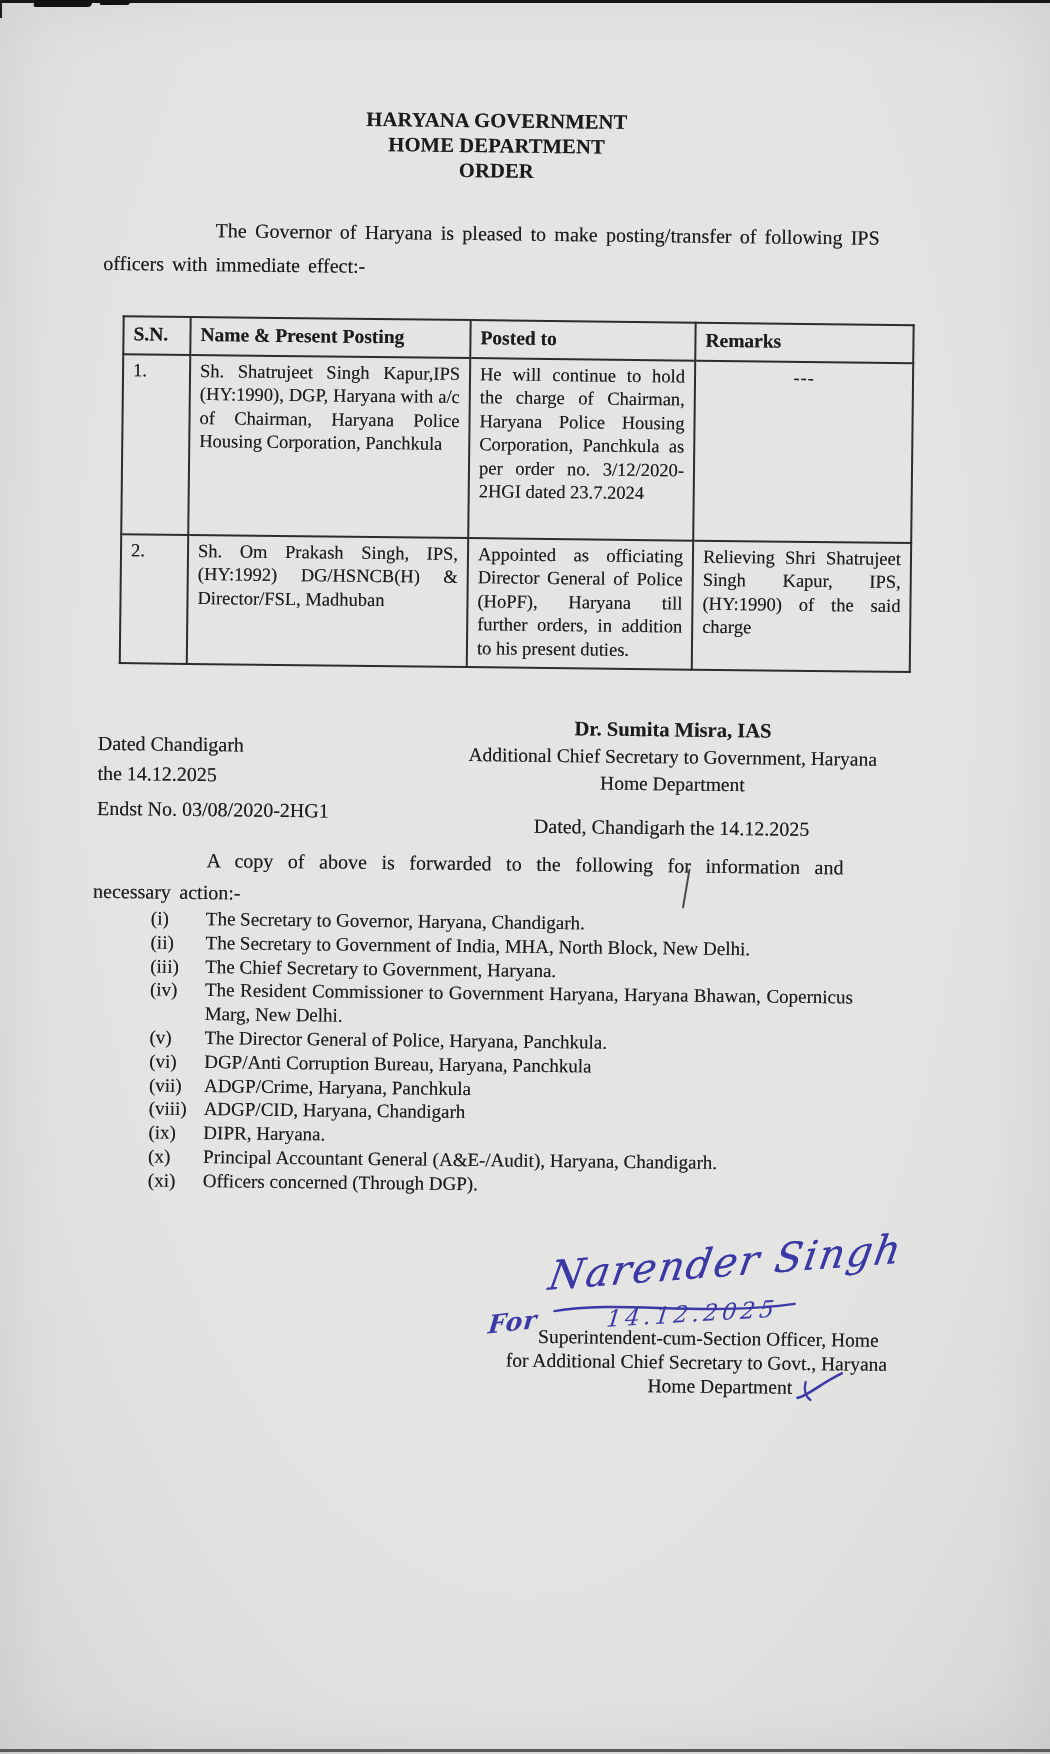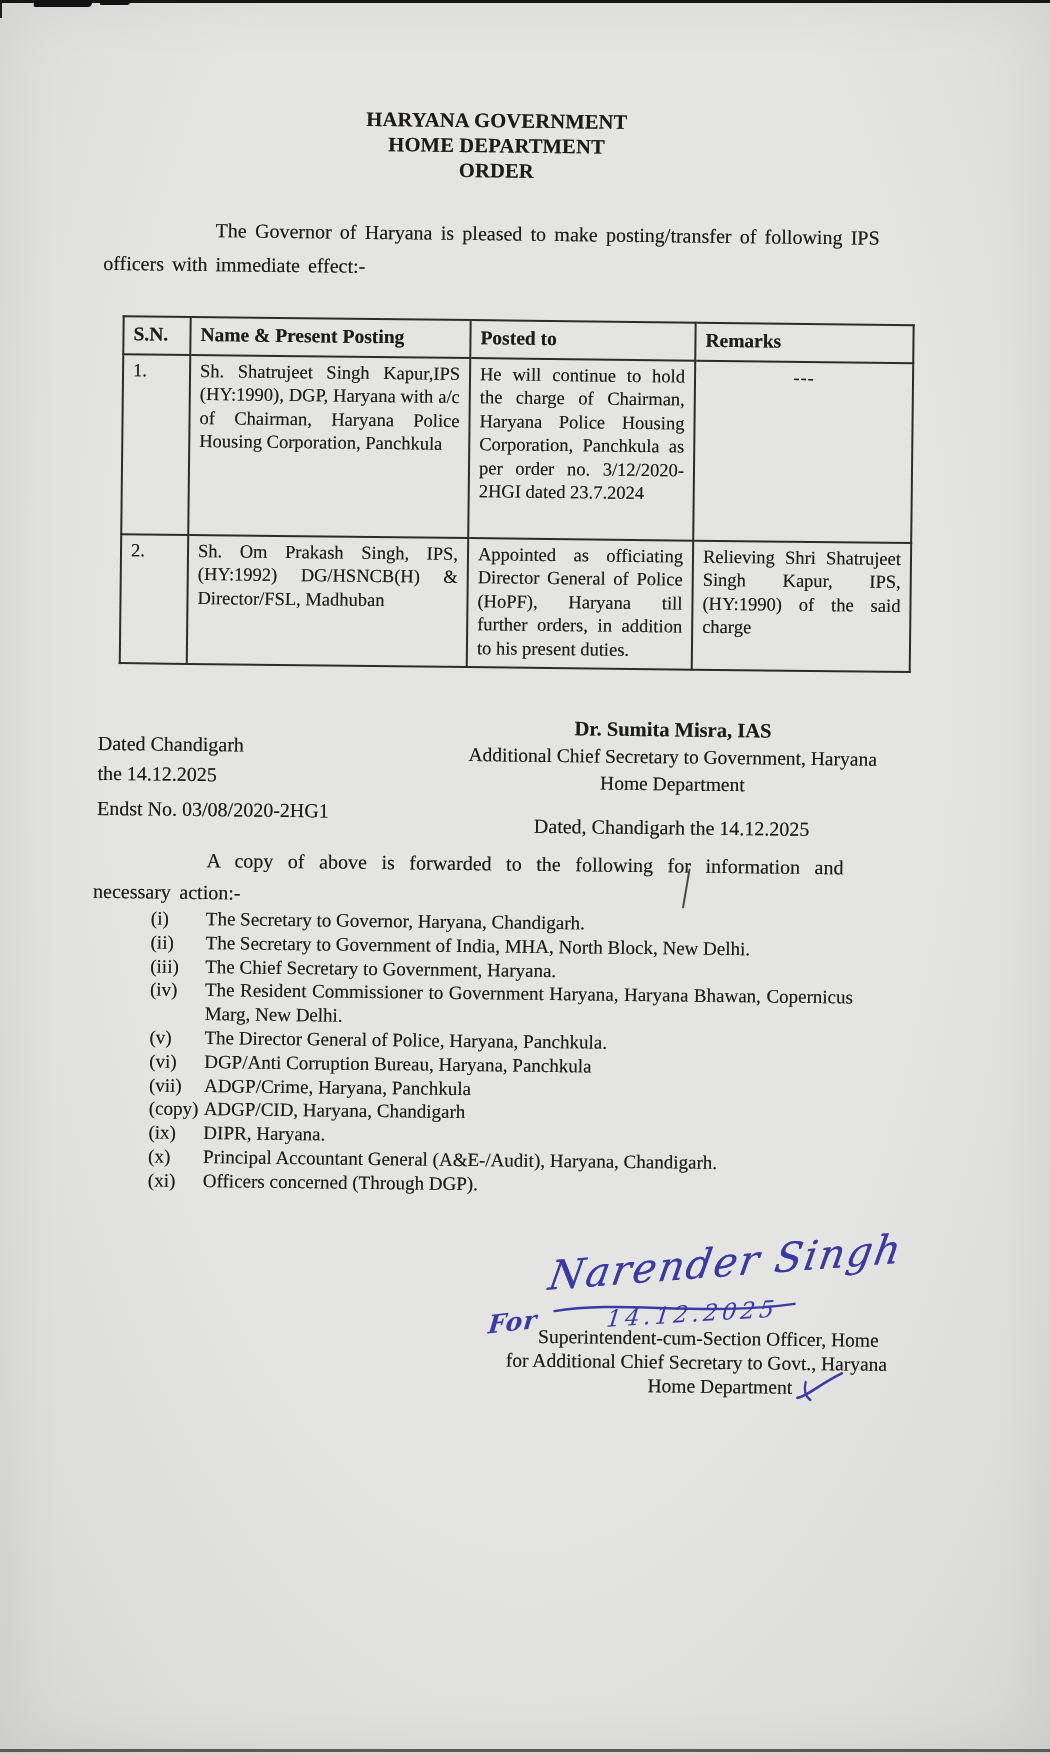--- a/index.html
+++ b/index.html
@@ -170,21 +170,21 @@
         </div>
       <div class="dist-item">
           <span class="rn">(vi)</span>
           <span class="rt">DGP/Anti Corruption Bureau, Haryana, Panchkula</span>
         </div>
       <div class="dist-item">
           <span class="rn">(vii)</span>
           <span class="rt">ADGP/Crime, Haryana, Panchkula</span>
         </div>
       <div class="dist-item">
-          <span class="rn">(copy)</span>
+          <span class="rn">(viii)</span>
           <span class="rt">ADGP/CID, Haryana, Chandigarh</span>
         </div>
       <div class="dist-item">
           <span class="rn">(ix)</span>
           <span class="rt">DIPR, Haryana.</span>
         </div>
       <div class="dist-item">
           <span class="rn">(x)</span>
           <span class="rt">Principal Accountant General (A&amp;E-/Audit), Haryana, Chandigarh.</span>
         </div>

